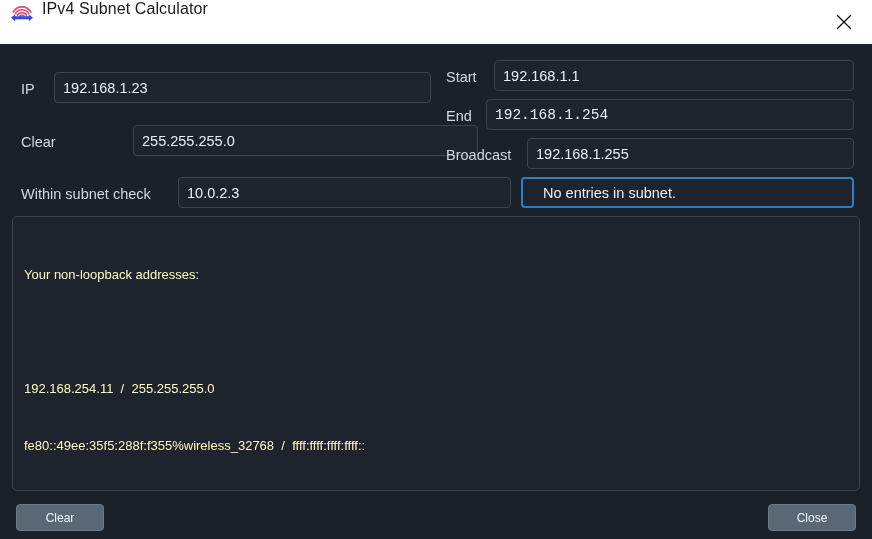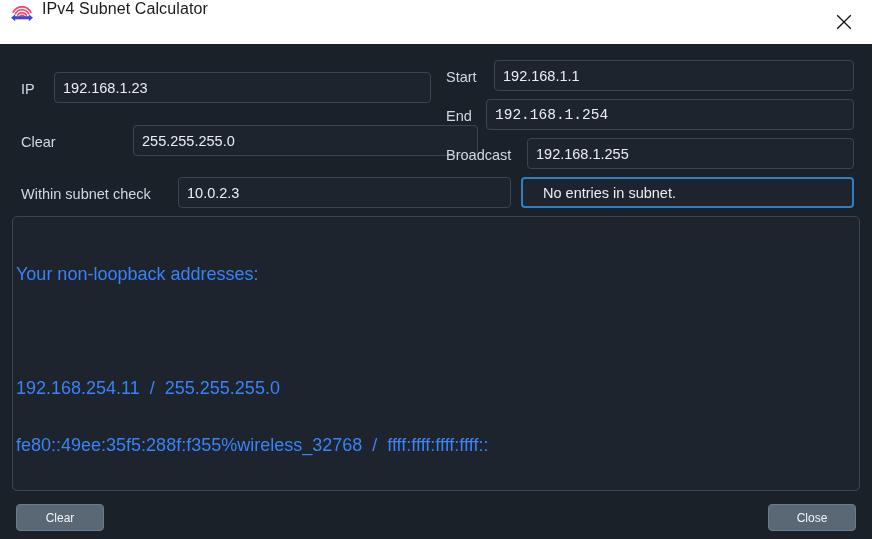--- a/index.html
+++ b/index.html
@@ -91,24 +91,24 @@
   .outbox {
     position: absolute;
     box-sizing: border-box;
     left: 12px;
     top: 172px;
     width: 848px;
     height: 275px;
     background: #1d242d;
     border: 1px solid #3b4550;
     border-radius: 5px;
-    color: #3b82f6;
-    font-size: 18px;
+    color: #fef9c3;
+    font-size: 13px;
     font-family: "Liberation Sans", sans-serif;
-    padding: 10px 3px;
+    padding: 10px 11px;
     overflow: hidden;
     white-space: pre;
     line-height: 19px;
   }
   .outbox .hdr { display: block; }
   .outbox .blank { display: block; height: 19px; }
   .outbox .row { display: block; }
 
   
   .btn {

